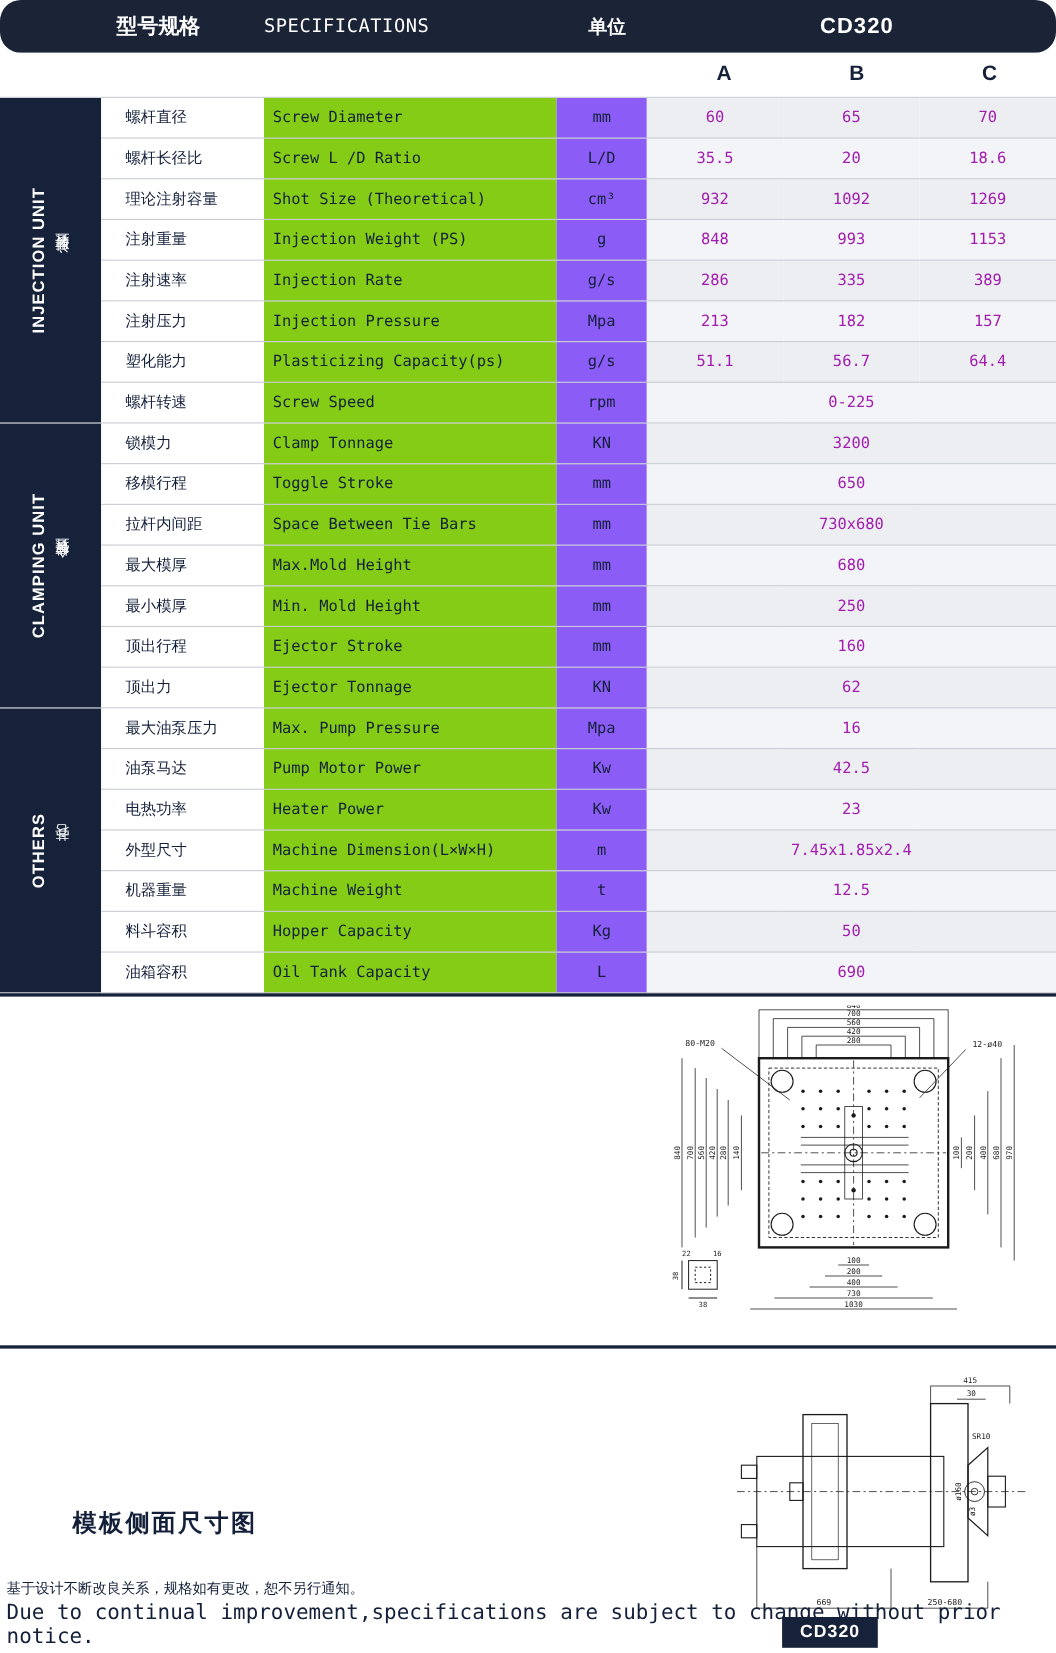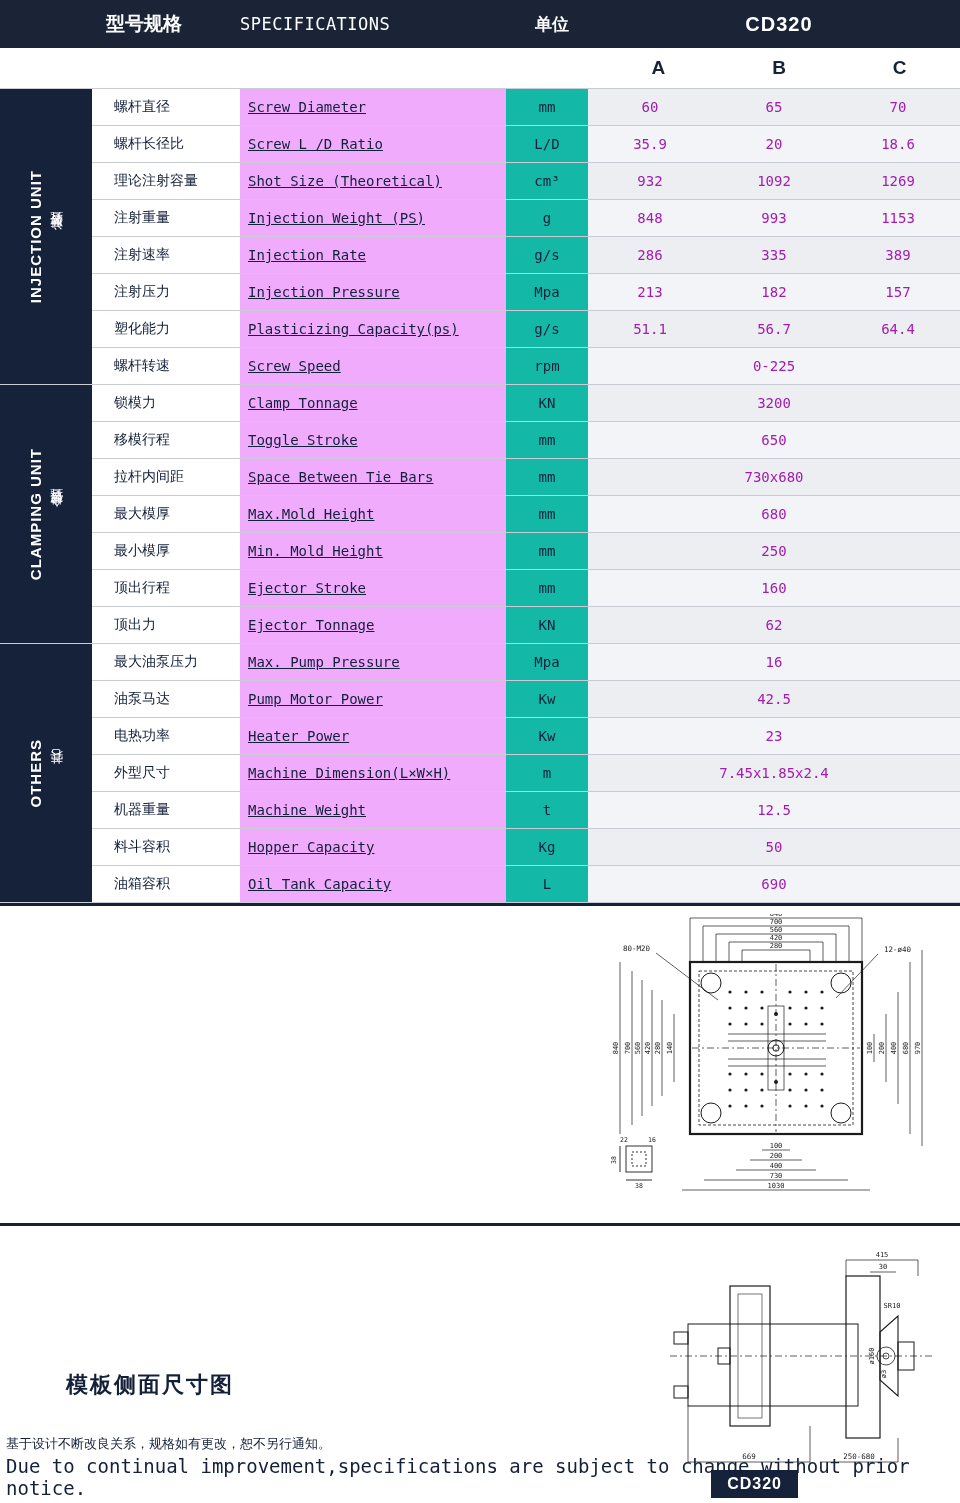--- a/index.html
+++ b/index.html
@@ -9,21 +9,21 @@
     font-family:"Liberation Sans", sans-serif;
     color:#1b1b1b;
     overflow:hidden;
     position:relative;
   }
   .sheet{width:960px;height:1503px;position:relative;}
 
   
   .hdr{
     height:48px;background:#1a2436;color:#fff;
-    display:flex;align-items:center;
+    display:flex;align-items:center;border-radius:19px;
   }
   .hdr .c1{width:92px;}
   .hdr .c2{width:148px;font-size:19px;font-weight:bold;padding-left:14px;box-sizing:border-box;}
   .hdr .c3{width:266px;font-family:"DejaVu Sans Mono",monospace;font-size:17px;letter-spacing:.5px;}
   .hdr .c4{width:92px;text-align:center;font-size:17px;font-weight:bold;}
   .hdr .c5{flex:1;text-align:center;font-size:20px;font-weight:bold;letter-spacing:1px;}
 
   
   .subhdr{height:40px;display:flex;align-items:center;background:#fff;}
   .subhdr .pad{width:598px;}
@@ -55,25 +55,24 @@
   .grp-wrap{display:flex;justify-content:center;align-items:center;gap:4px;height:100%;}
 
   .cn-name{
     width:148px;padding-left:22px;box-sizing:border-box;
     font-size:15px;color:#14203a;background:#fff;
     border-bottom:1px solid #c9ccd4;
   }
   .en-name{
     width:266px;padding-left:8px;box-sizing:border-box;
     font-family:"DejaVu Sans Mono",monospace;font-size:14px;color:#14203a;
-    background:#f0abfc;
-    text-decoration:underline;
+    background:#84cc16;
   }
   .unit{
-    width:80px;text-align:center;background:#14b8a6;
+    width:80px;text-align:center;background:#8b5cf6;
     font-family:"DejaVu Sans Mono",monospace;font-size:13px;color:#14203a;
   }
   .val{
     text-align:center;background:#eceef2;
     font-family:"DejaVu Sans Mono",monospace;font-size:15px;color:#a21caf;
   }
   tr:nth-child(even) .val{background:#f3f4f7;}
 
   .rowsep-top td{border-top:1px solid #c9ccd4;}
 
@@ -136,21 +135,21 @@
         <td class="en-name">Screw Diameter</td>
         <td class="unit">mm</td>
         <td class="val">60</td>
         <td class="val">65</td>
         <td class="val">70</td>
       </tr>
       <tr>
         <td class="cn-name">螺杆长径比</td>
         <td class="en-name">Screw L /D Ratio</td>
         <td class="unit">L/D</td>
-        <td class="val">35.9</td>
+        <td class="val">35.5</td>
         <td class="val">20</td>
         <td class="val">18.6</td>
       </tr>
       <tr>
         <td class="cn-name">理论注射容量</td>
         <td class="en-name">Shot Size (Theoretical)</td>
         <td class="unit">cm³</td>
         <td class="val">932</td>
         <td class="val">1092</td>
         <td class="val">1269</td>

